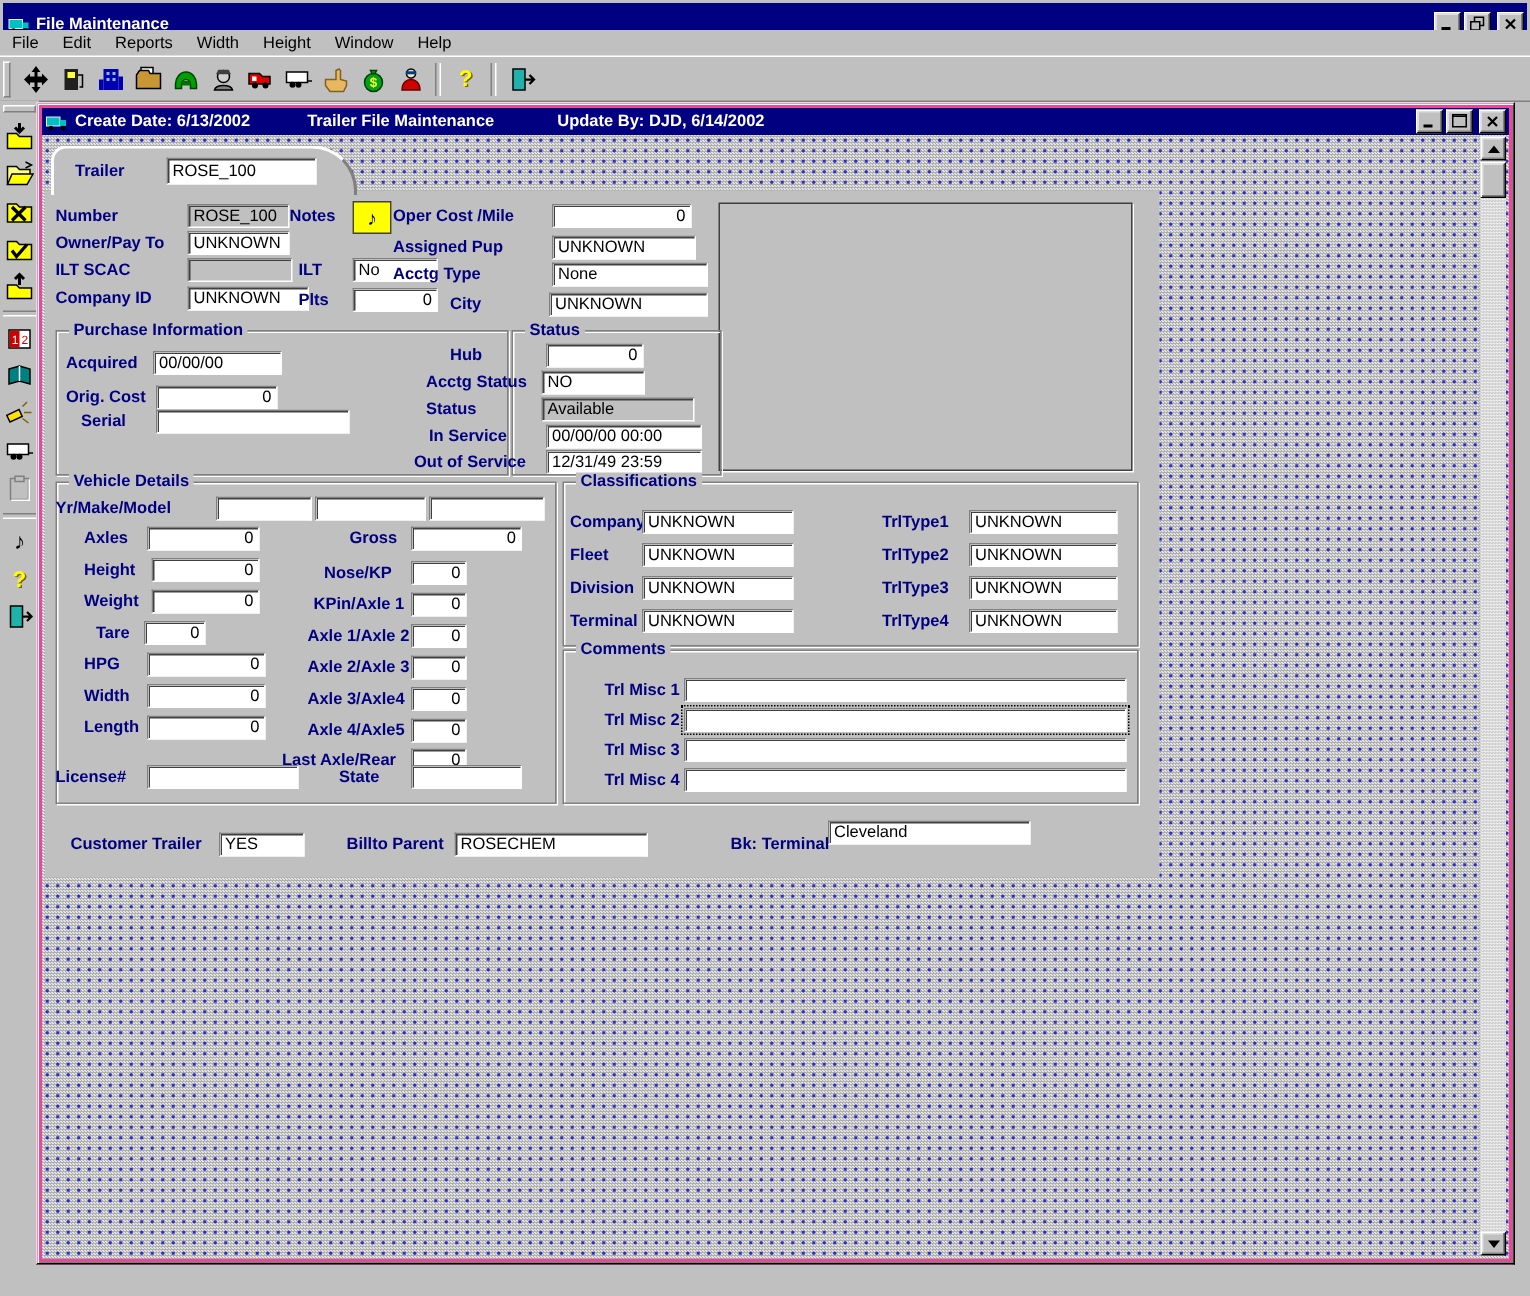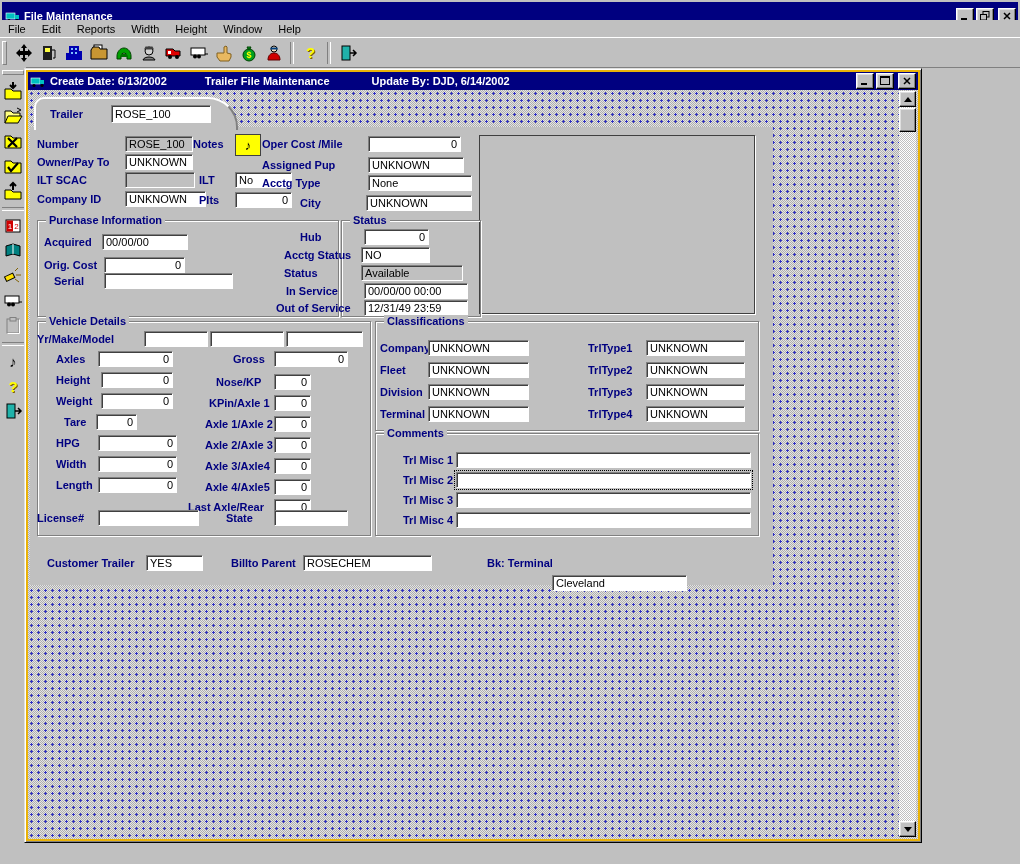--- a/index.html
+++ b/index.html
@@ -24,21 +24,21 @@
   .hgrip{height:3px;width:20px;border:1px solid;border-color:#fff #808080 #808080 #fff;margin:3px 0 4px;}
   .lbtn{width:24px;height:24px;display:flex;align-items:center;justify-content:center;margin-bottom:1px;}
   .hsep{height:2px;width:22px;border-top:1px solid #808080;border-bottom:1px solid #fff;margin:3px 0;}
   .glyph{font-size:15px;line-height:15px;font-weight:bold;}
   .qmark{color:#ffff00;text-shadow:1px 1px 0 #806000;font-size:15px;font-weight:bold;}
   .statusbar{position:absolute;left:0;right:0;bottom:0;height:19px;background:#c0c0c0;border-top:1px solid #fff;
              display:flex;align-items:center;padding:1px 2px;box-sizing:border-box;}
   .spanel{flex:1;height:15px;border:1px solid;border-color:#808080 #fff #fff #808080;
           display:flex;align-items:center;padding:0 4px;}
   
-  .inner{position:absolute;left:24px;top:68px;width:898px;height:775px;background:#eab308;
+  .inner{position:absolute;left:24px;top:68px;width:986px;height:775px;background:#ec4899;
          border:1px solid;border-color:#dfdfdf #000 #000 #dfdfdf;
          box-shadow:inset 1px 1px 0 #fff,inset -1px -1px 0 #808080;padding:3px;box-sizing:border-box;}
   .ititle{height:18px;background:#000080;color:#fff;font-weight:bold;display:flex;align-items:center;padding:0 2px;}
   .ititle .ticon{margin-right:4px;display:flex;}
   .it2{margin-left:38px;} .it3{margin-left:42px;}
   .iclient{position:absolute;left:3px;top:21px;right:3px;bottom:3px;overflow:hidden;
     background-color:#bdbdbd;
     background-image:
       radial-gradient(#3030c0 1px,transparent 1.4px),
       conic-gradient(#e4e4e4 25%,#aeaeae 0 50%,#e4e4e4 0 75%,#aeaeae 0);
@@ -457,21 +457,21 @@
       <span class="lbl" style="left:375px;top:404px;width:50px">Trl Misc 3</span>
       <input class="tb" style="left: 428px; top: 402px; width: 295px;" value="">
       <span class="lbl" style="left:375px;top:424px;width:50px">Trl Misc 4</span>
       <input class="tb" style="left: 428px; top: 422px; width: 295px;" value="">
 
       <span class="lbl" style="left:19px;top:467px;width:96px">Customer Trailer</span>
       <input class="tb" style="left: 118px; top: 465px; width: 57px;" value="YES">
       <span class="lbl" style="left:203px;top:467px;width:69px">Billto Parent</span>
       <input class="tb" style="left: 275px; top: 465px; width: 129px;" value="ROSECHEM">
       <span class="lbl" style="left:459px;top:467px;width:62px">Bk: Terminal</span>
-      <input class="tb" style="left: 524px; top: 485px; width: 135px;" value="Cleveland">
+      <input class="tb" style="left: 524px; top: 457px; width: 135px;" value="Cleveland">
 
       <div class="vscroll">
         <span class="sbtn" style="top:0">
             <span class="tri-up"></span>
           </span>
         <span class="thumb"></span>
         <span class="sbtn" style="bottom:0">
             <span class="tri-down"></span>
           </span>
       </div>

